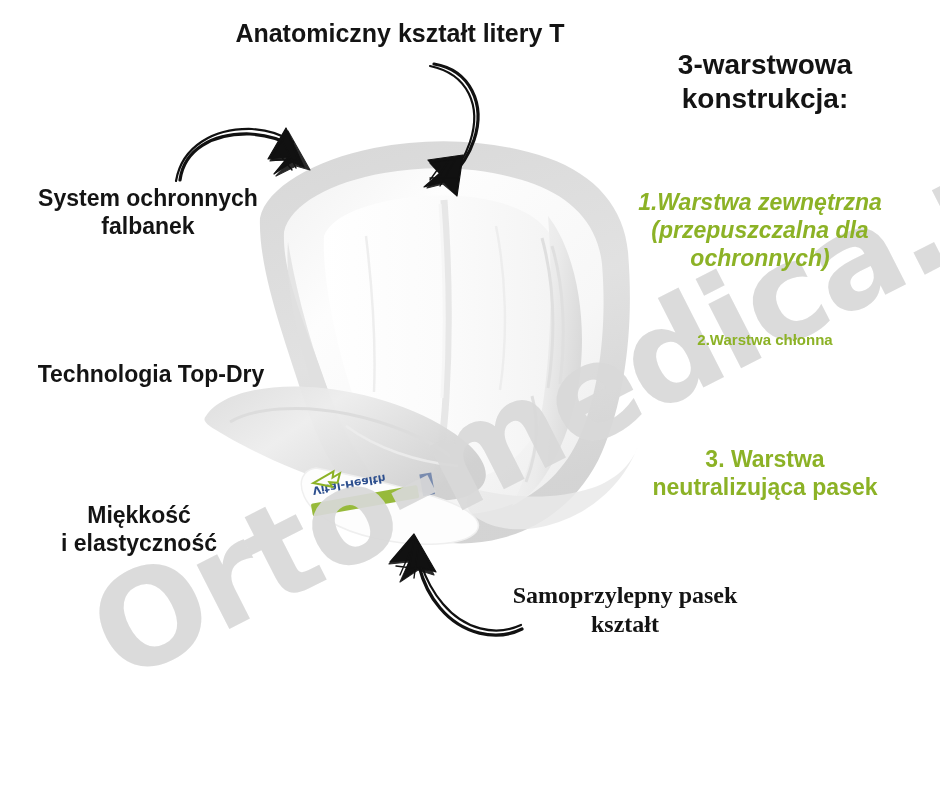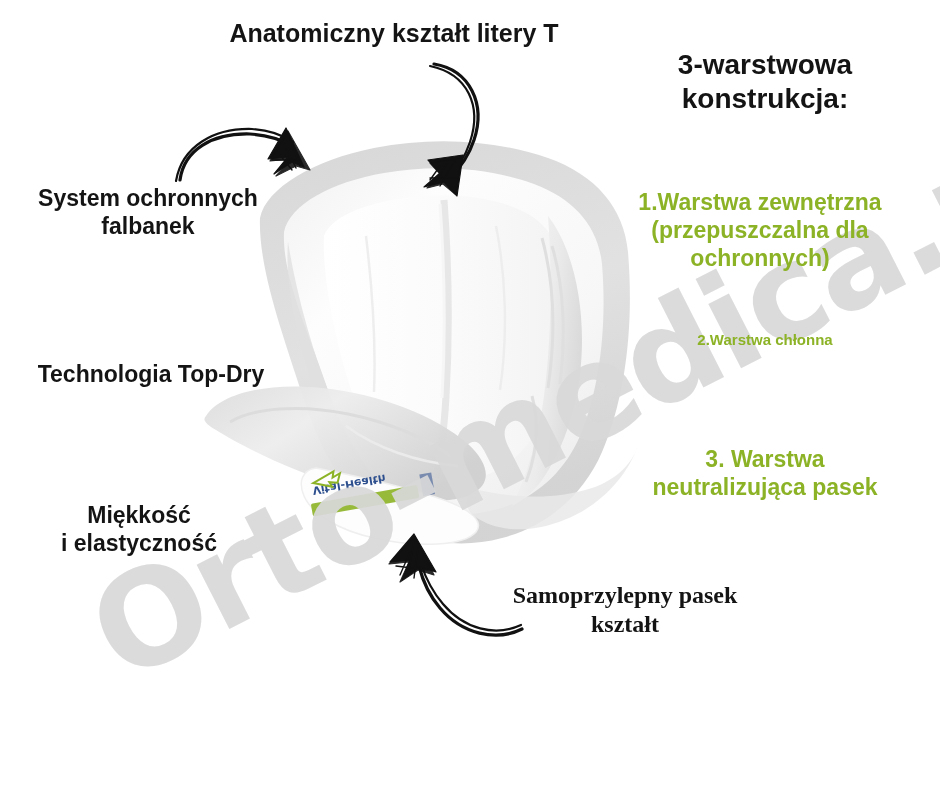--- a/index.html
+++ b/index.html
@@ -55,28 +55,28 @@
   .label {
     position: absolute;
     font-weight: bold;
     color: #1a1a1a;
     line-height: 1.22;
     z-index: 5;
   }
   .label.dark { color: #141414; }
   .label.green { color: #8CB226; }
 
-  #lbl-top      { left:184px; top:18px;  width:420px; text-align:center; font-size:25px; }
+  #lbl-top      { left:190px; top:18px;  width:420px; text-align:center; font-size:25px; }
   #lbl-frills   { left:-2px;  top:184px; width:300px; text-align:center; font-size:23px; }
   #lbl-topdry   { left:-4px;  top:360px; width:310px; text-align:center; font-size:23px; }
   #lbl-soft     { left:4px;   top:487px; width:270px; text-align:center; font-size:23px;margin-top:14px; }
   #lbl-strip    { left:440px; top:581px; width:370px; text-align:center; font-size:24px;font-family:Liberation Serif, serif; }
 
   #lbl-heading  { left:600px; top:48px;  width:330px; text-align:center; font-size:28px; }
-  #lbl-layer1   { left:580px; top:188px; width:360px; text-align:center; font-size:23px; }
+  #lbl-layer1   { left:580px; top:188px; width:360px; text-align:center; font-size:23px;font-style:italic; }
   #lbl-layer2   { left:590px; top:331px; width:350px; text-align:center; font-size:15px; }
   #lbl-layer3   { left:590px; top:437px; width:350px; text-align:center; font-size:23px;margin-top:8px; }
 
   
   .arrow-layer {
     position: absolute;
     left: 0; top: 0;
     width: 940px; height: 788px;
     z-index: 6;
     pointer-events: none;

